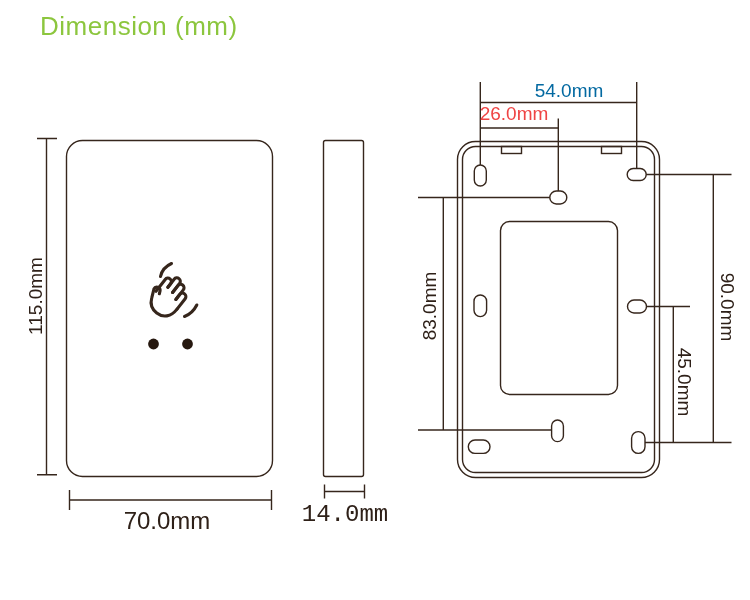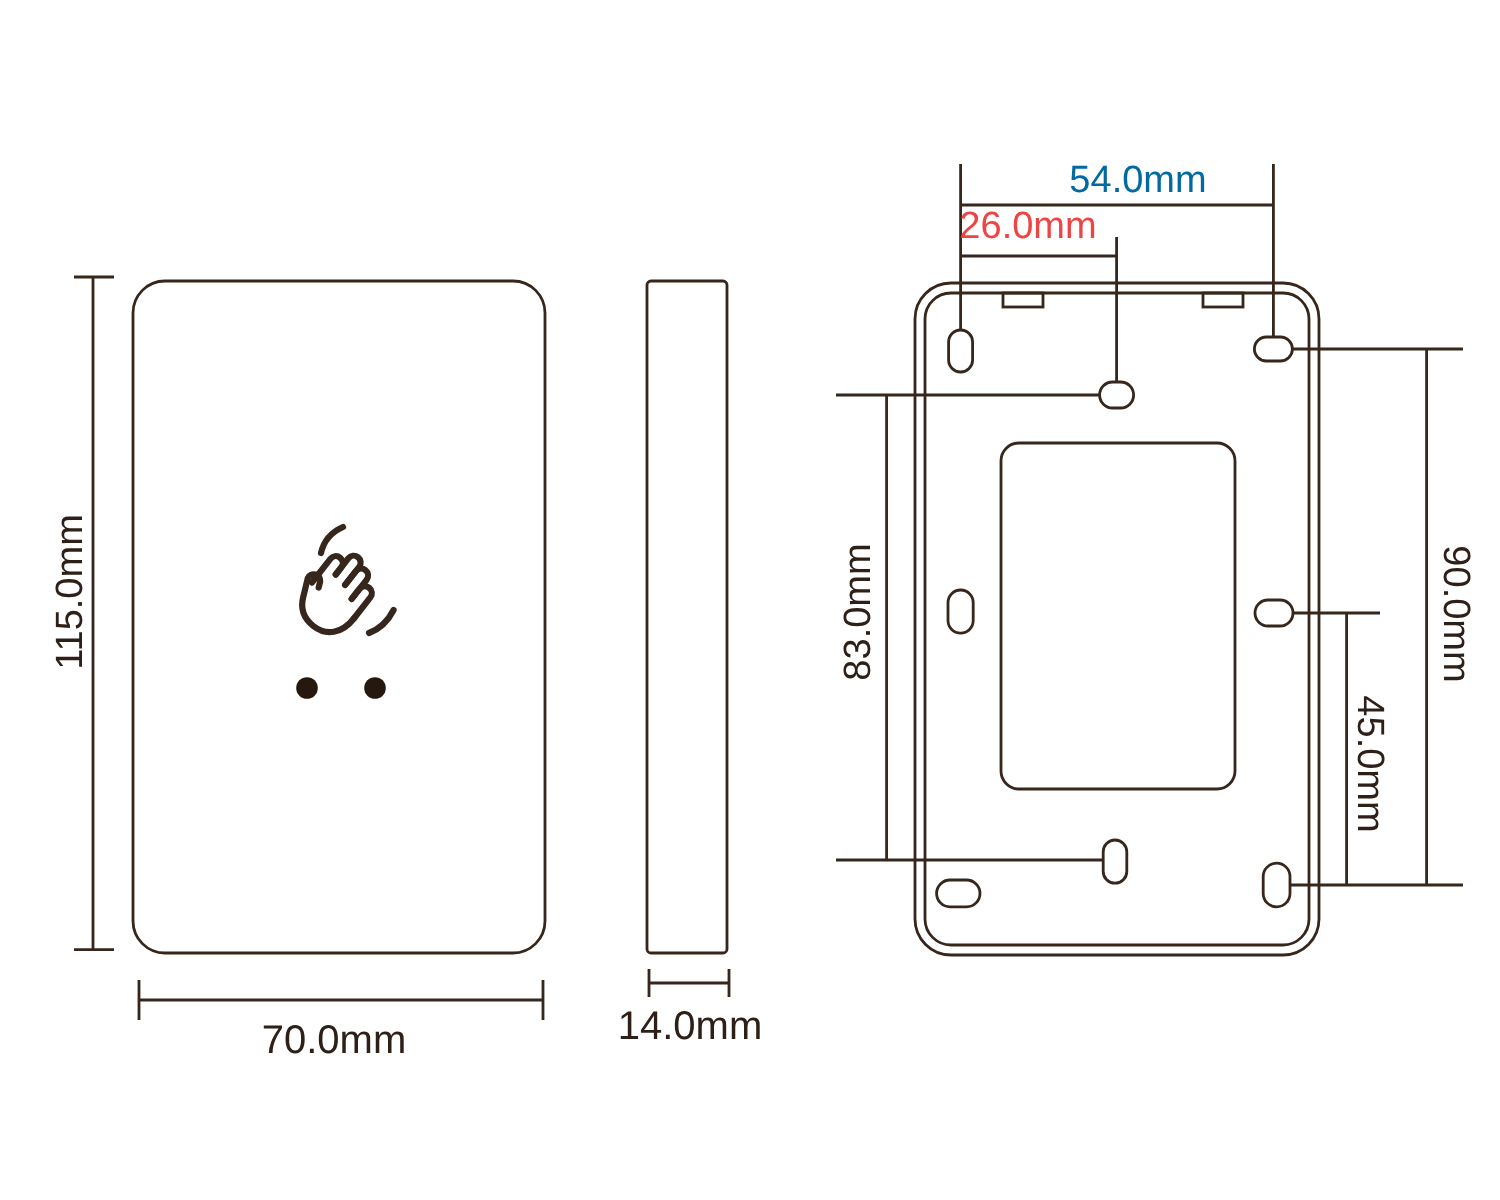--- a/index.html
+++ b/index.html
@@ -8,30 +8,31 @@
     font-family:"Liberation Sans",sans-serif;
   }
   .title{
     position:absolute;left:40px;top:11px;font-size:26px;letter-spacing:.5px;
     color:#8cc63e;font-weight:400;white-space:nowrap;
   }
   .dim-label{
     position:absolute;font-size:19px;color:#2e2018;white-space:nowrap;
     transform:translate(-50%,-50%);
   }
-  .dim-label.big{font-size:20px;}
+  .dim-label.big{font-size:24px;}
   .rot-ccw{transform:translate(-50%,-50%) rotate(-90deg);}
   .rot-cw{transform:translate(-50%,-50%) rotate(90deg);}
   svg{position:absolute;left:0;top:0;}
 </style>
 </head>
 <body>
 
 <div class="canvas">
 
+  <div class="title" style="color: rgb(140, 198, 62);">Dimension (mm)</div>
 
   <svg width="750" height="600" viewBox="0 0 750 600">
     <g stroke="#36261c" stroke-width="1.4" fill="none">
 
       <g>
         <rect x="66.5" y="140.5" width="206" height="336" rx="16"></rect>
 
         <g stroke-width="3.1" stroke-linecap="round" stroke-linejoin="round">
           <path d="M160.5 276.5 Q162.5 267.5 171.5 263.5"></path>
           <path d="M184.5 316.5 Q192.5 313.5 196.8 305.0"></path>
@@ -88,21 +89,21 @@
       <path d="M645 442.5 H731.5"></path>
       <path d="M713.3 174.5 V442.5"></path>
       <path d="M673.3 306.5 V442.5"></path>
     </g>
   </svg>
 
   <div class="dim-label rot-ccw" style="left: 36px; top: 296px; color: rgb(46, 32, 24);">115.0mm</div>
 
   <div class="dim-label big" style="left: 167px; top: 521px; color: rgb(46, 32, 24);">70.0mm</div>
 
-  <div class="dim-label big" style="left: 345px; top: 514px; color: rgb(46, 32, 24);">14.0mm</div>
+  <div class="dim-label big" style="left: 345px; top: 514px; color: rgb(46, 32, 24); font-family: Liberation Mono, monospace;">14.0mm</div>
 
   <div class="dim-label" style="left: 569px; top: 91px; color: #0369a1;">54.0mm</div>
 
   <div class="dim-label" style="left: 514px; top: 114px; color: #ef4444;">26.0mm</div>
 
   <div class="dim-label rot-ccw" style="left: 430px; top: 306px; color: rgb(46, 32, 24);">83.0mm</div>
 
   <div class="dim-label rot-cw" style="left: 727px; top: 307px; color: rgb(46, 32, 24);">90.0mm</div>
 
   <div class="dim-label rot-cw" style="left: 684px; top: 382px; color: rgb(46, 32, 24);">45.0mm</div>

